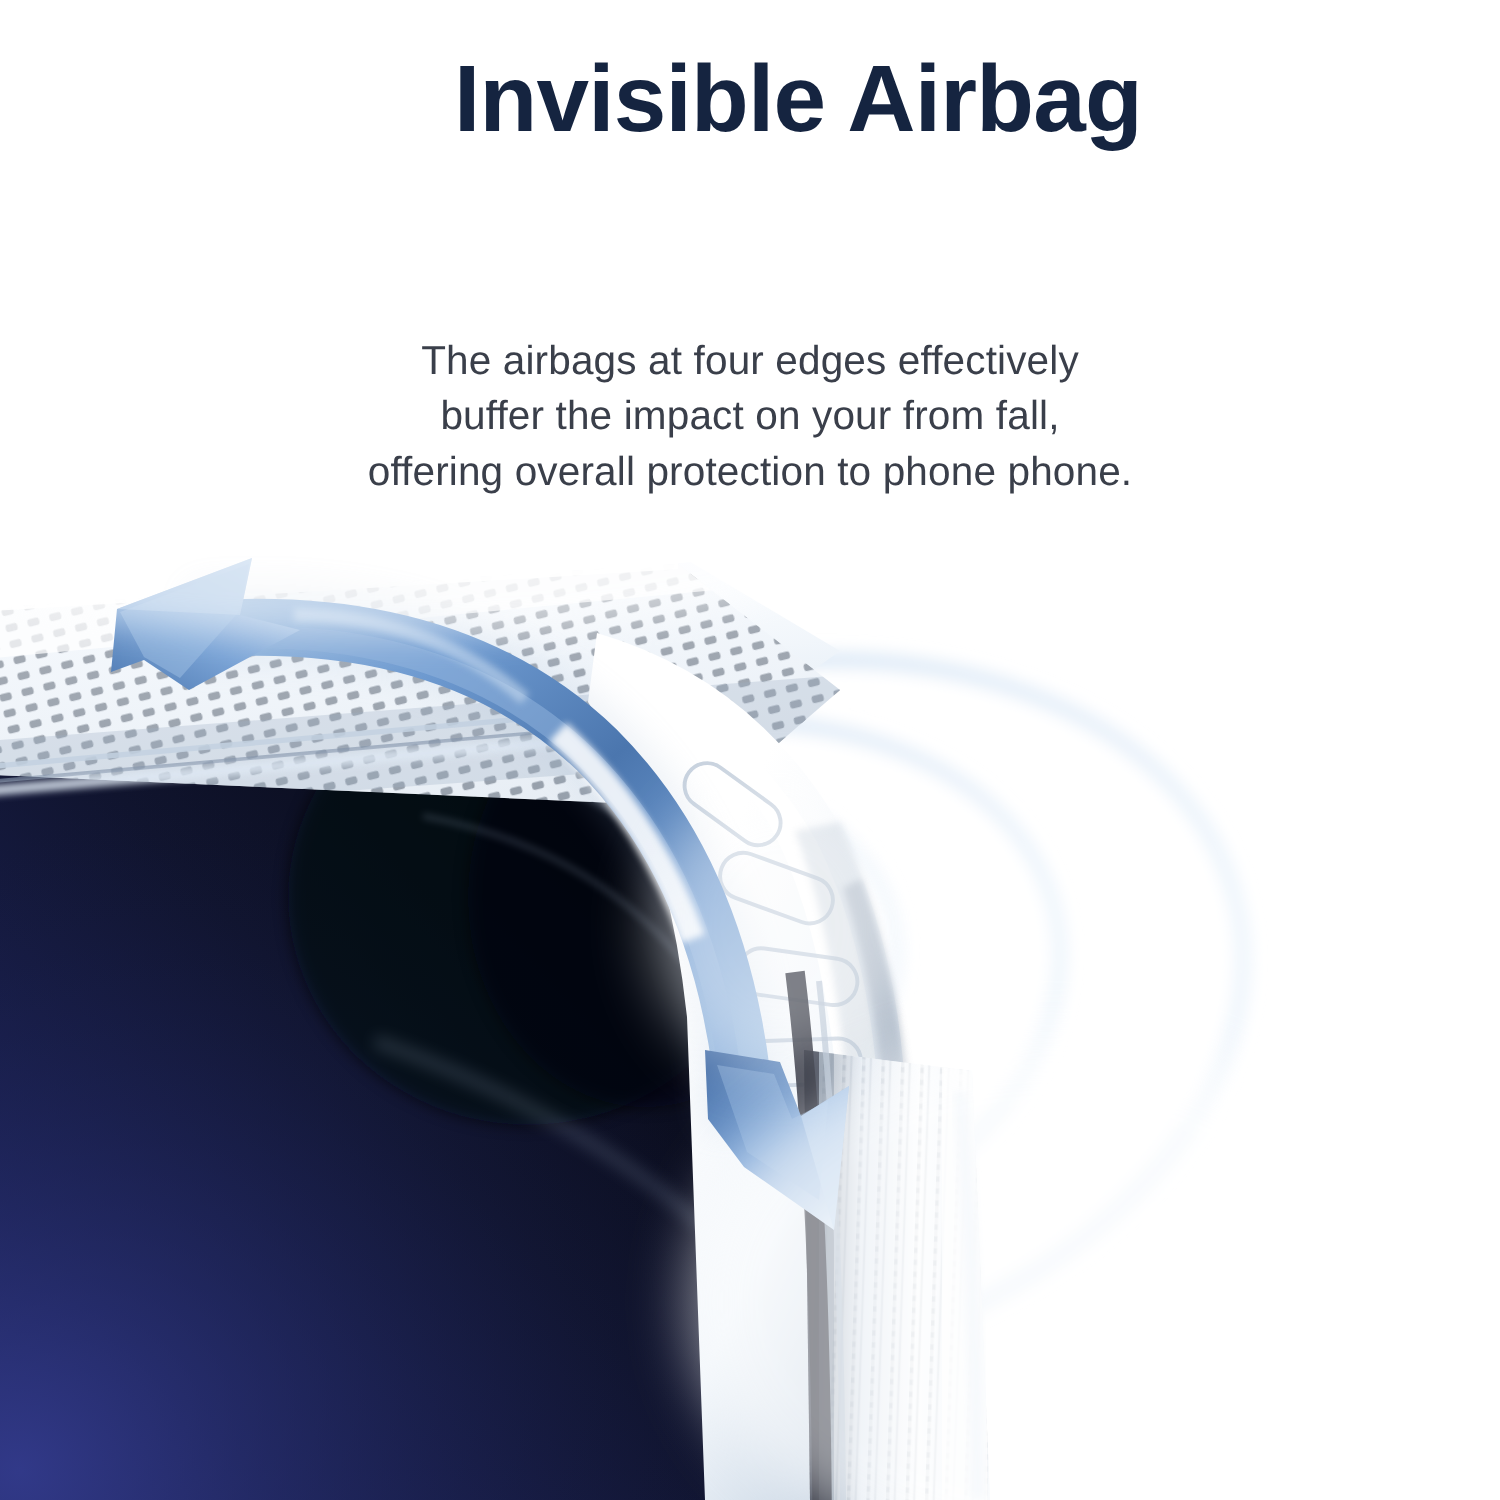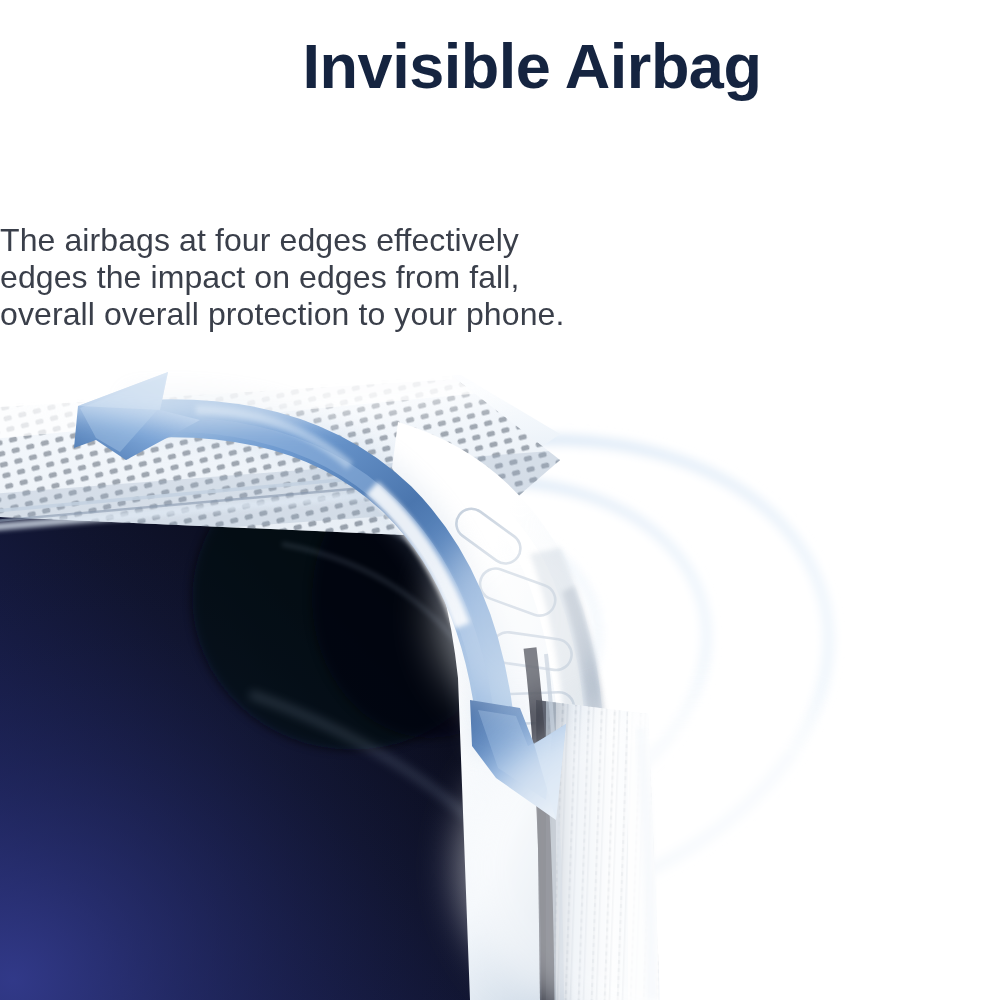--- a/index.html
+++ b/index.html
@@ -29,24 +29,24 @@
     letter-spacing: -0.5px;
     margin-left: 32px;
   }
   .headline .hl-line { display: block; }
 
   .subcopy {
     position: absolute;
     left: 0;
     top: 222px;
     width: 1000px;
-    text-align: left;
+    text-align: center;
     color: #3a3f4a;
     font-weight: normal;
-    font-size: 32px;
+    font-size: 27px;
     line-height: 37px;
     letter-spacing: 0.1px;
   }
   .subcopy .sc-line { display: block; }
 
   
   .photo-stage {
     position: absolute;
     left: 0;
     top: 348px;
@@ -63,22 +63,22 @@
 </style>
 </head>
 <body>
 
 <div class="headline">
   <span class="hl-line">Invisible Airbag</span>
 </div>
 
 <div class="subcopy">
   <span class="sc-line">The airbags at four edges effectively</span>
-  <span class="sc-line">edges the impact on edges from fall,</span>
-  <span class="sc-line">overall overall protection to your phone.</span>
+  <span class="sc-line">buffer the impact on your from fall,</span>
+  <span class="sc-line">offering overall protection to phone phone.</span>
 </div>
 
 <div class="photo-stage">
   <svg viewBox="0 0 1000 652" xmlns="http://www.w3.org/2000/svg">
     <defs>
 
       <linearGradient id="gScreen" x1="0" y1="1" x2="1" y2="0.15">
         <stop offset="0" stop-color="#262c74"></stop>
         <stop offset="0.22" stop-color="#1a2052"></stop>
         <stop offset="0.52" stop-color="#10142e"></stop>

